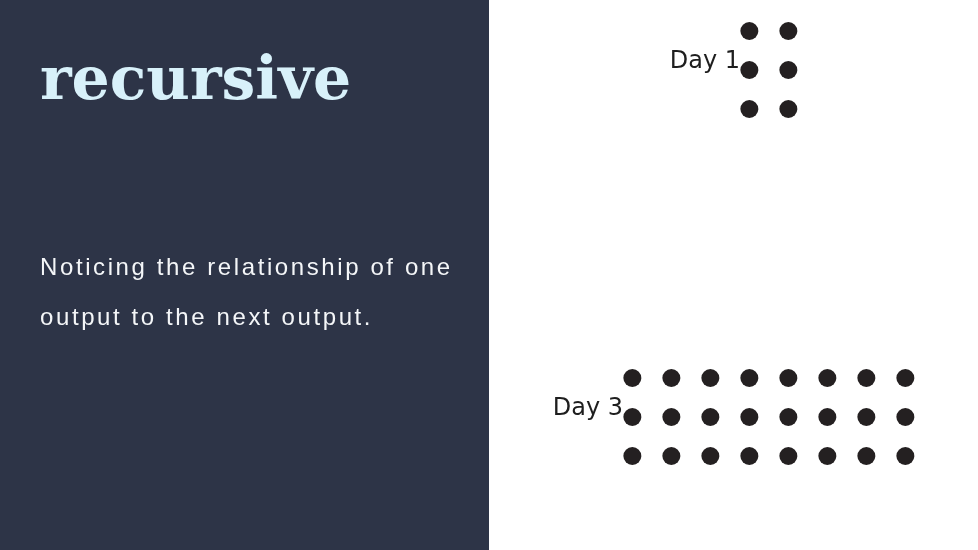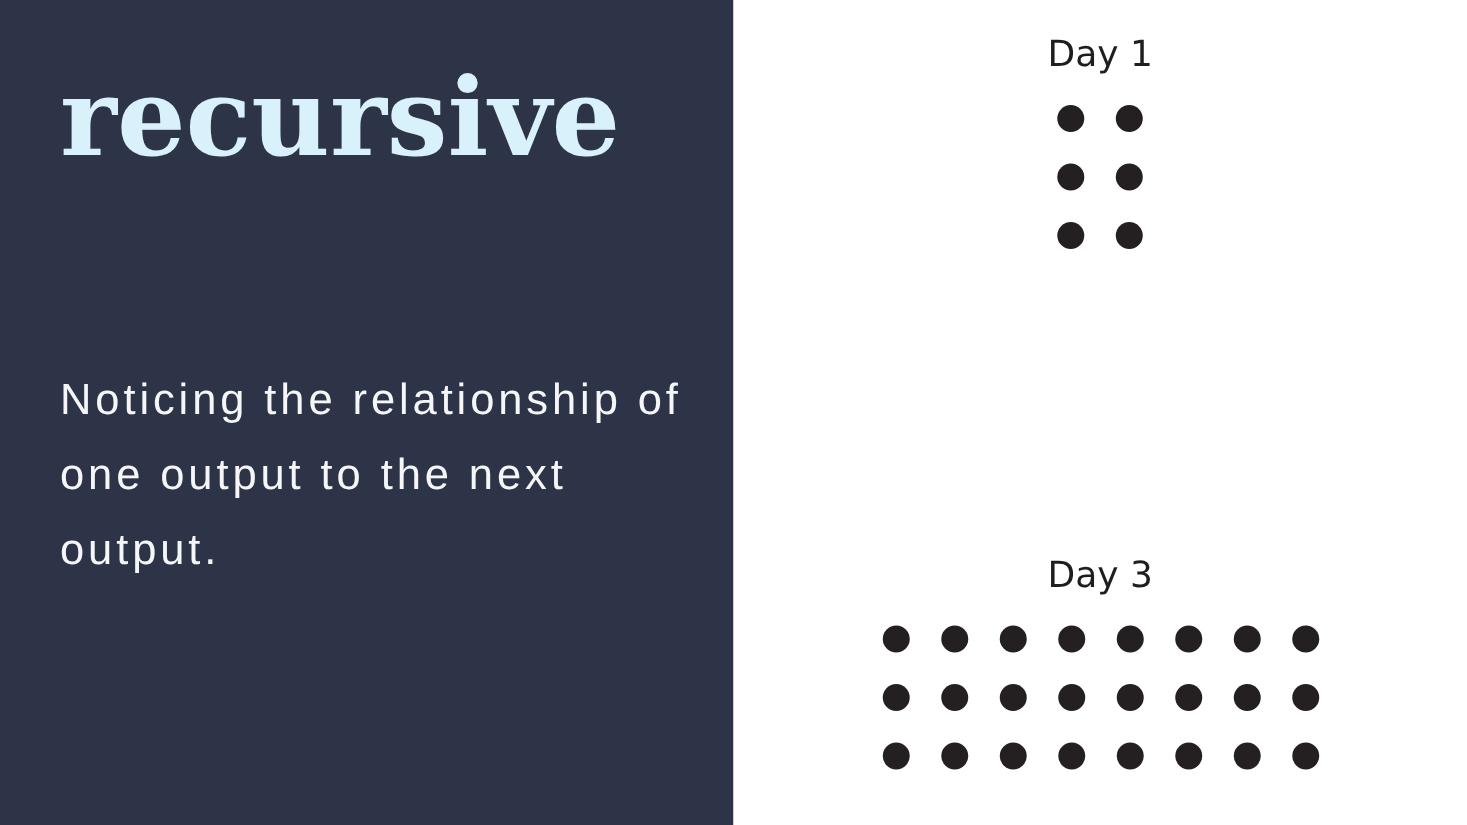--- a/index.html
+++ b/index.html
@@ -25,53 +25,53 @@
     height: 550px;
     background: var(--panel-bg, #2d3447);
   }
   .title {
     position: absolute;
     left: 40px;
     top: 38px;
     margin: 0;
     font-family: "DejaVu Serif", "Liberation Serif", serif;
     font-weight: 700;
-    font-size: 72px;
+    font-size: 60px;
     line-height: 80px;
     letter-spacing: 0px;
     color: var(--title-color, #d8f1fa);
     text-align: center;
   }
   .subtitle {
     position: absolute;
     left: 40px;
     top: 242px;
     margin: 0;
     width: 440px;
-    font-size: 29px;
+    font-size: 24px;
     line-height: 50px;
     letter-spacing: 2.6px;
     color: var(--subtitle-color, #f4f6f8);
   }
 
   
   .right-panel {
     position: absolute;
     left: 489px;
     top: 0;
     width: 489px;
     height: 550px;
     background: var(--right-bg, #ffffff);
   }
   .day-group {
     position: absolute;
     left: 50%;
     transform: translateX(-50%);
     display: flex;
-    flex-direction: column;
+    flex-direction: row;
     align-items: center;
   }
   .day-group-1 { top: 22px; }
   .day-group-2 { top: 205px; }
   .day-group-3 { top: 369px; text-align: center; }
   .day-label {
     font-family: "DejaVu Sans", "Liberation Sans", sans-serif;
     font-size: 24px;
     line-height: 28px;
     color: var(--day-label-color, #1e1e1e);

